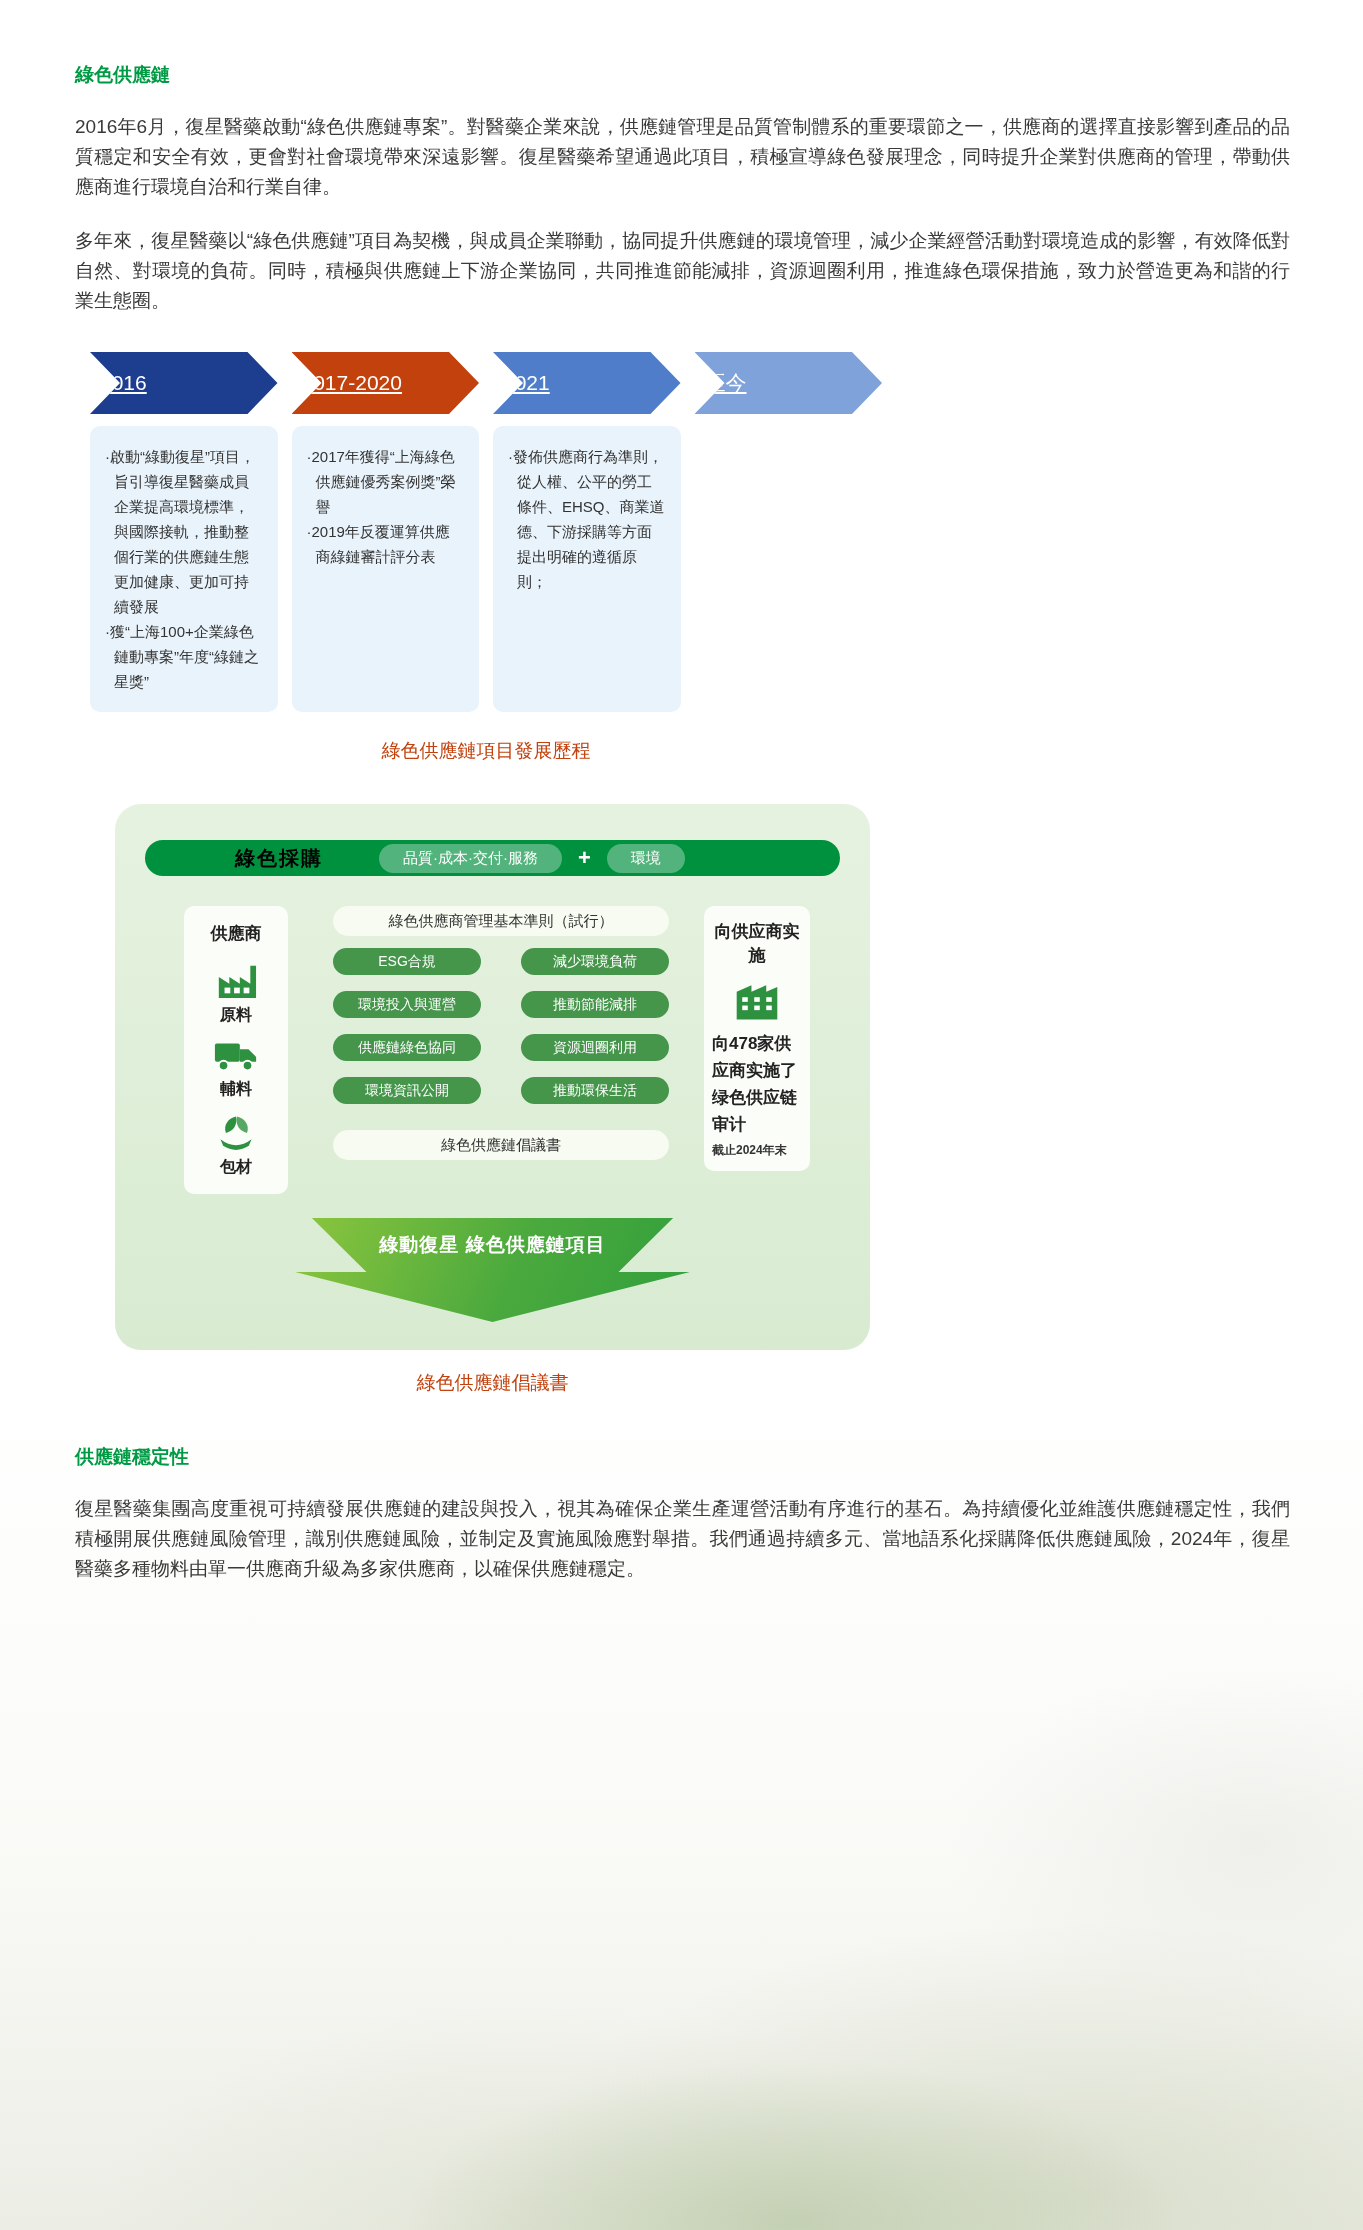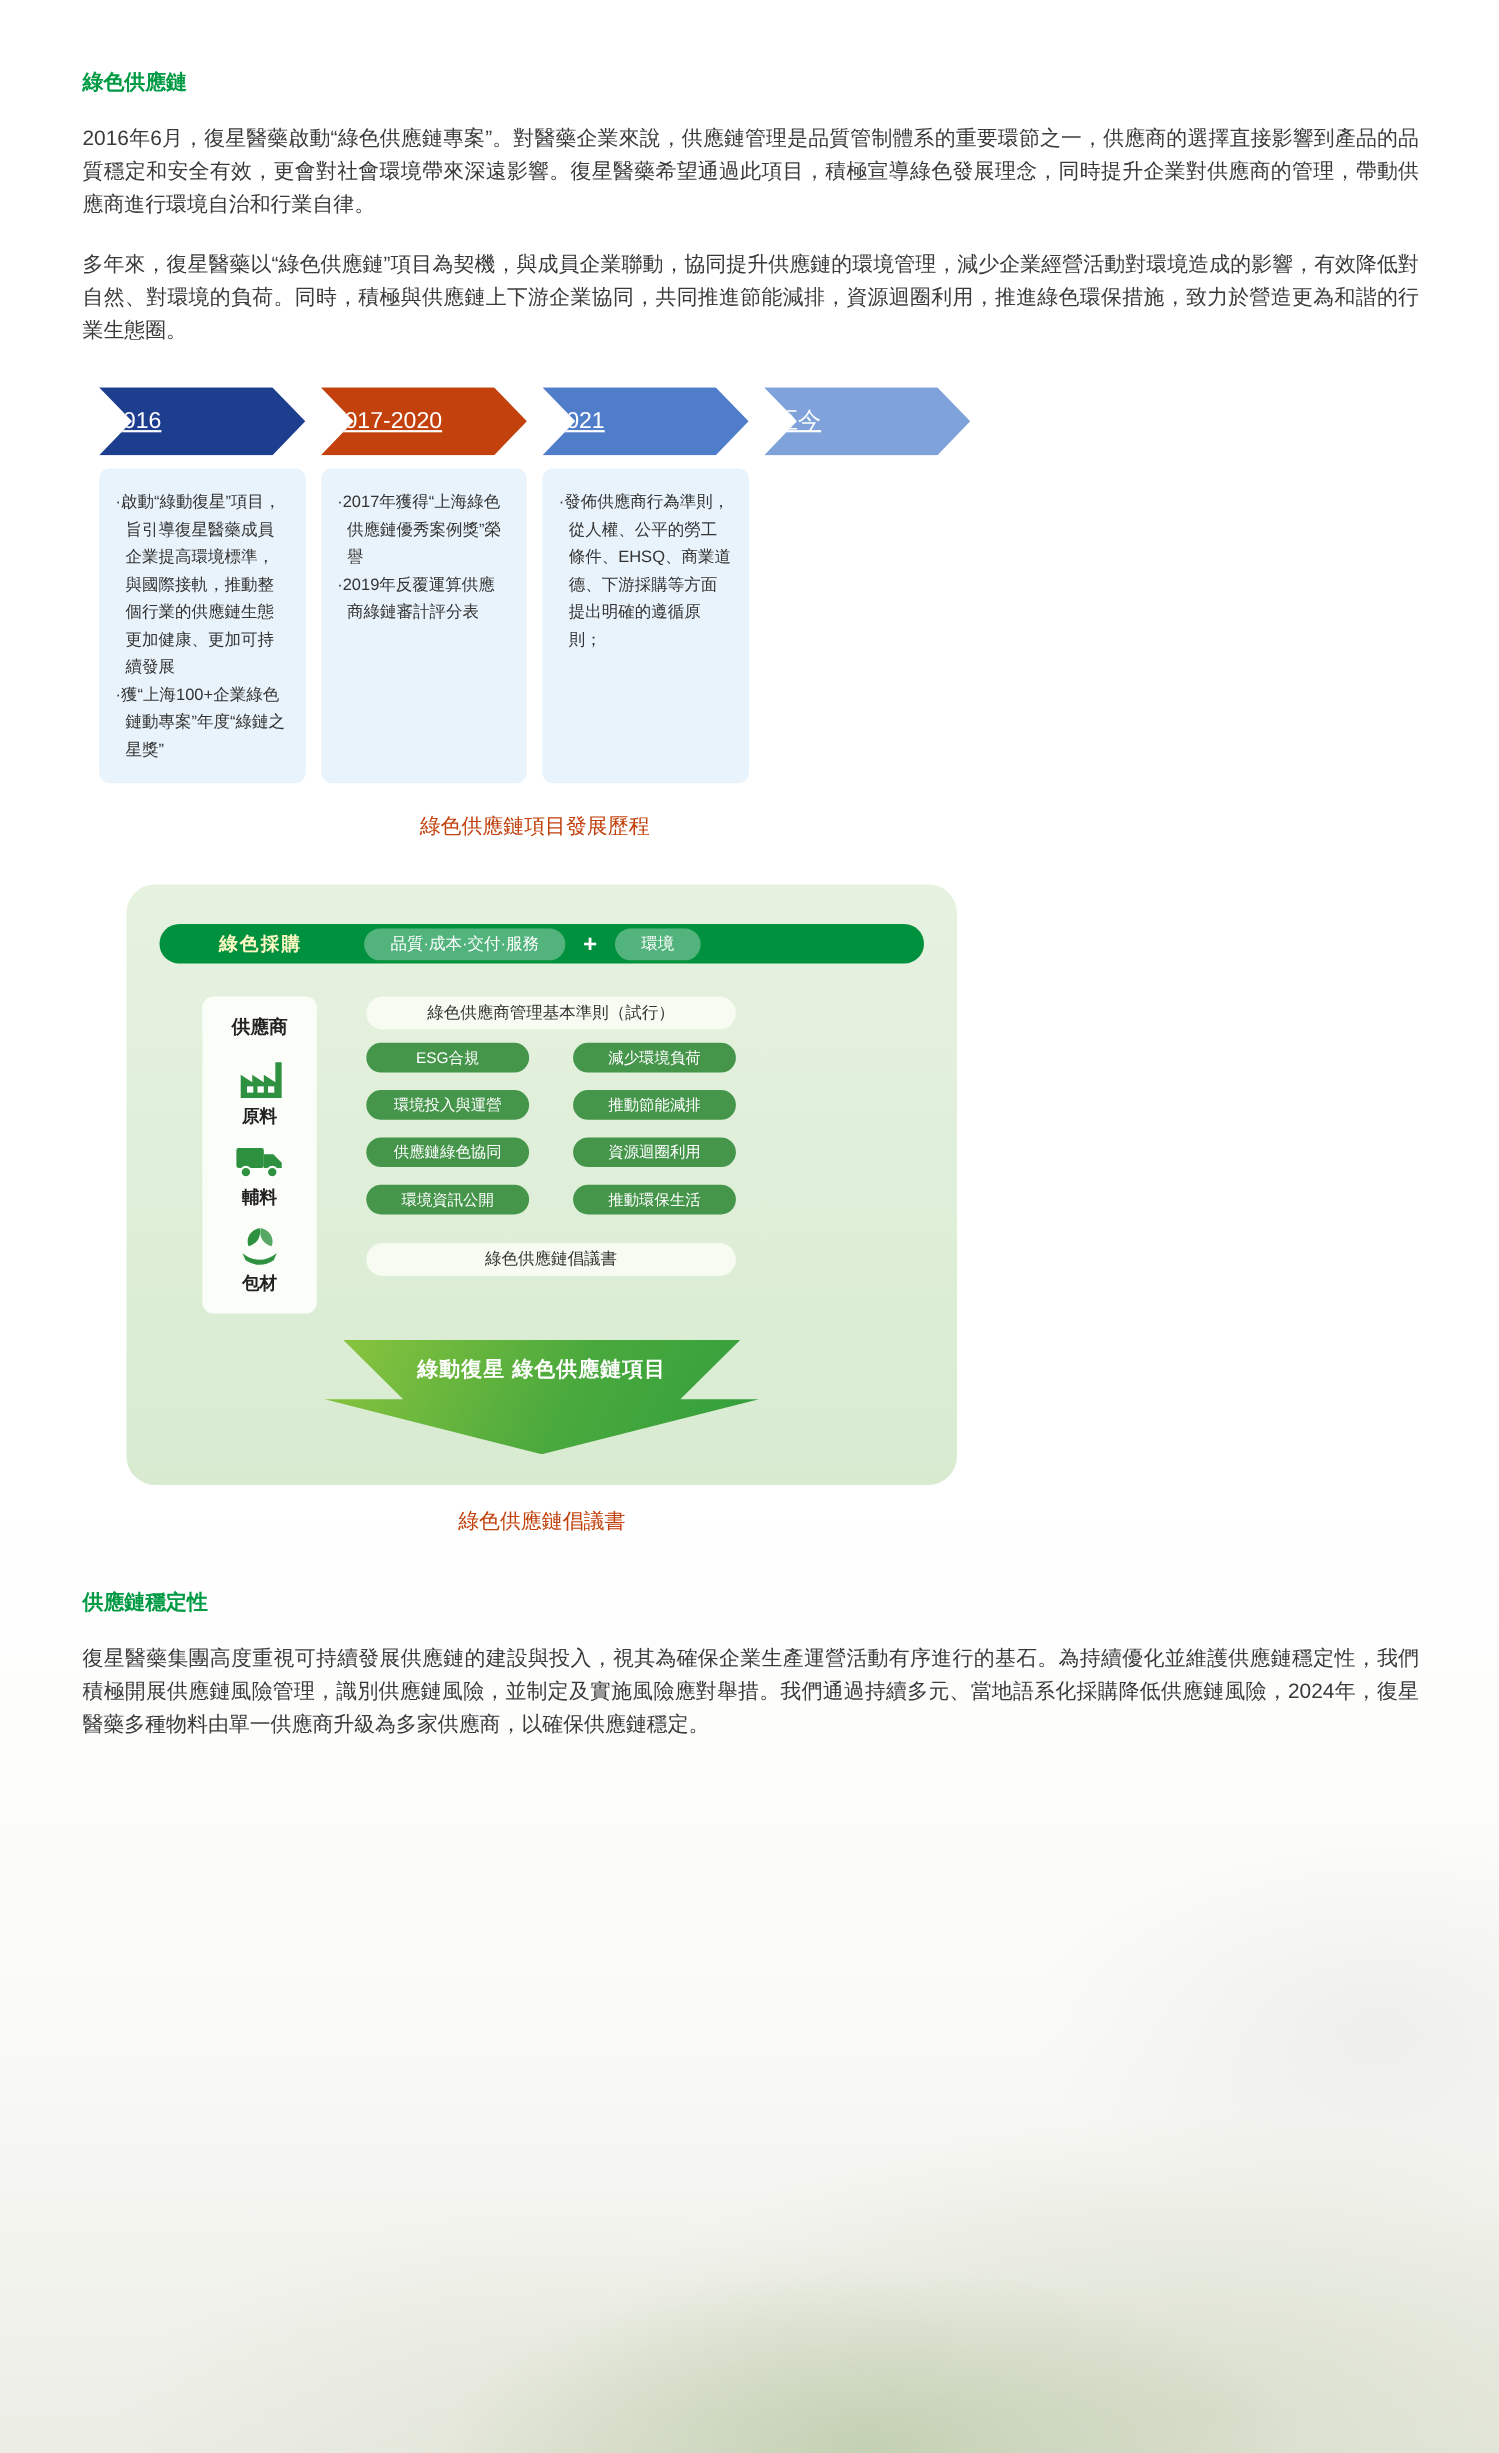--- a/index.html
+++ b/index.html
@@ -83,21 +83,21 @@
     background: linear-gradient(180deg, #E6F2E0 0%, #D8EBD1 100%);
     padding: 36px 30px 28px;
   }
   .gc-header {
     height: 36px;
     border-radius: 18px;
     background: #00913E;
     display: flex;
     align-items: center;
   }
-  .gc-header-title { color: #fef9c3; font-weight: 700; font-size: 17px; margin-left: 54px; letter-spacing: 2px; }
+  .gc-header-title { color: #000000; font-weight: 700; font-size: 20px; margin-left: 90px; letter-spacing: 2px; }
   .gc-pill {
     background: rgba(255,255,255,0.32);
     color: #fff;
     border-radius: 15px;
     padding: 5px 24px;
     font-size: 15px;
     white-space: nowrap;
   }
   .gc-pill-qcds { margin-left: 56px; }
   .gc-plus { color: #fff; font-size: 22px; font-weight: 700; margin: 0 16px; }
@@ -258,20 +258,36 @@
             <div class="g-pill">環境投入與運營</div>
             <div class="g-pill">推動節能減排</div>
             <div class="g-pill">供應鏈綠色協同</div>
             <div class="g-pill">資源迴圈利用</div>
             <div class="g-pill">環境資訊公開</div>
             <div class="g-pill">推動環保生活</div>
           </div>
           <div class="mid-bar mid-footer">綠色供應鏈倡議書</div>
         </div>
 
+        <div class="side-card impl-card">
+          <div class="impl-title">向供应商实施</div>
+          <div class="impl-icon">
+            <svg width="48" height="44" viewBox="0 0 52 46">
+              <path d="M4 44 V14 l16 -7 v7 l16 -7 v7 l12 -5 v35 z" fill="#2E9140"></path>
+              <rect x="10" y="20" width="6" height="5" fill="#fff"></rect>
+              <rect x="23" y="20" width="6" height="5" fill="#fff"></rect>
+              <rect x="36" y="20" width="6" height="5" fill="#fff"></rect>
+              <rect x="10" y="29" width="6" height="5" fill="#fff"></rect>
+              <rect x="23" y="29" width="6" height="5" fill="#fff"></rect>
+              <rect x="36" y="29" width="6" height="5" fill="#fff"></rect>
+            </svg>
+          </div>
+          <div class="impl-text">向478家供应商实施了绿色供应链审计</div>
+          <div class="impl-note">截止2024年末</div>
+        </div>
       </div>
 
       <div class="gc-arrow-wrap">
         <div class="gc-arrow">綠動復星 綠色供應鏈項目</div>
       </div>
     </div>
 
     <div class="fig-caption">綠色供應鏈倡議書</div>
   </div>
 

